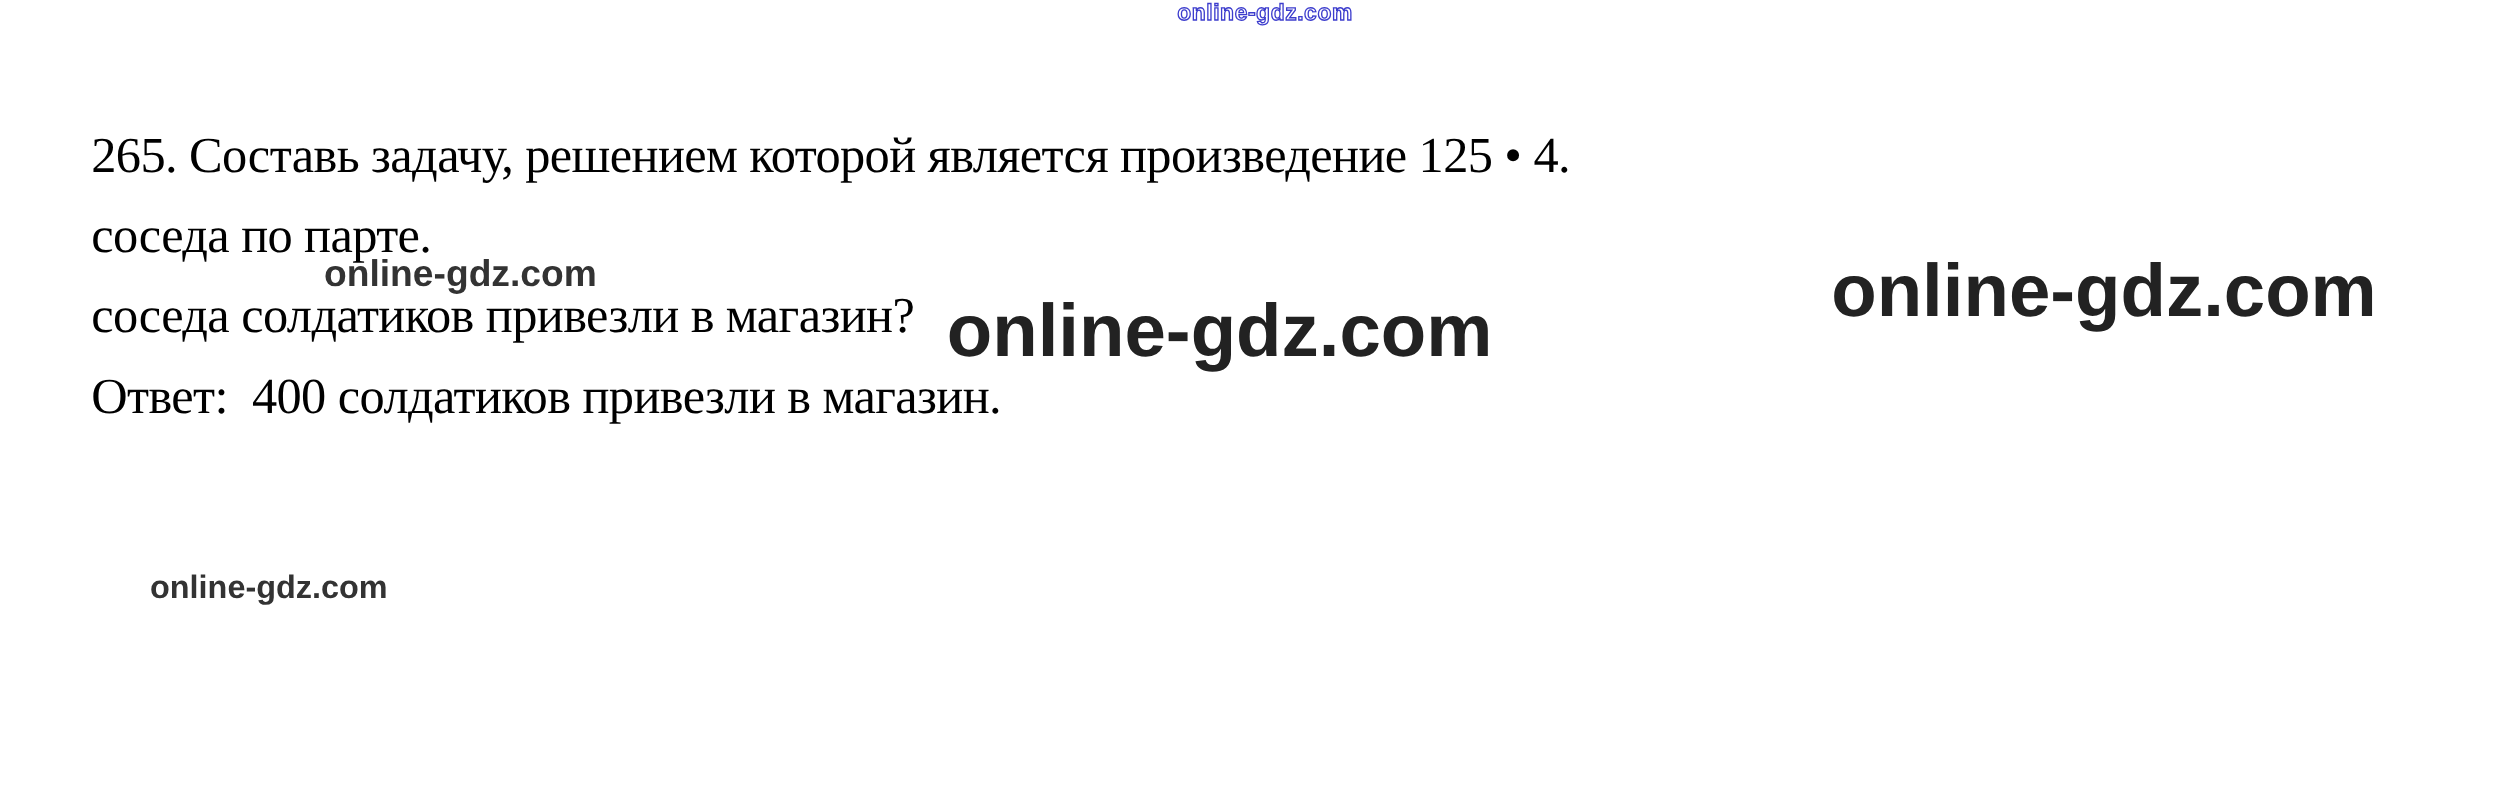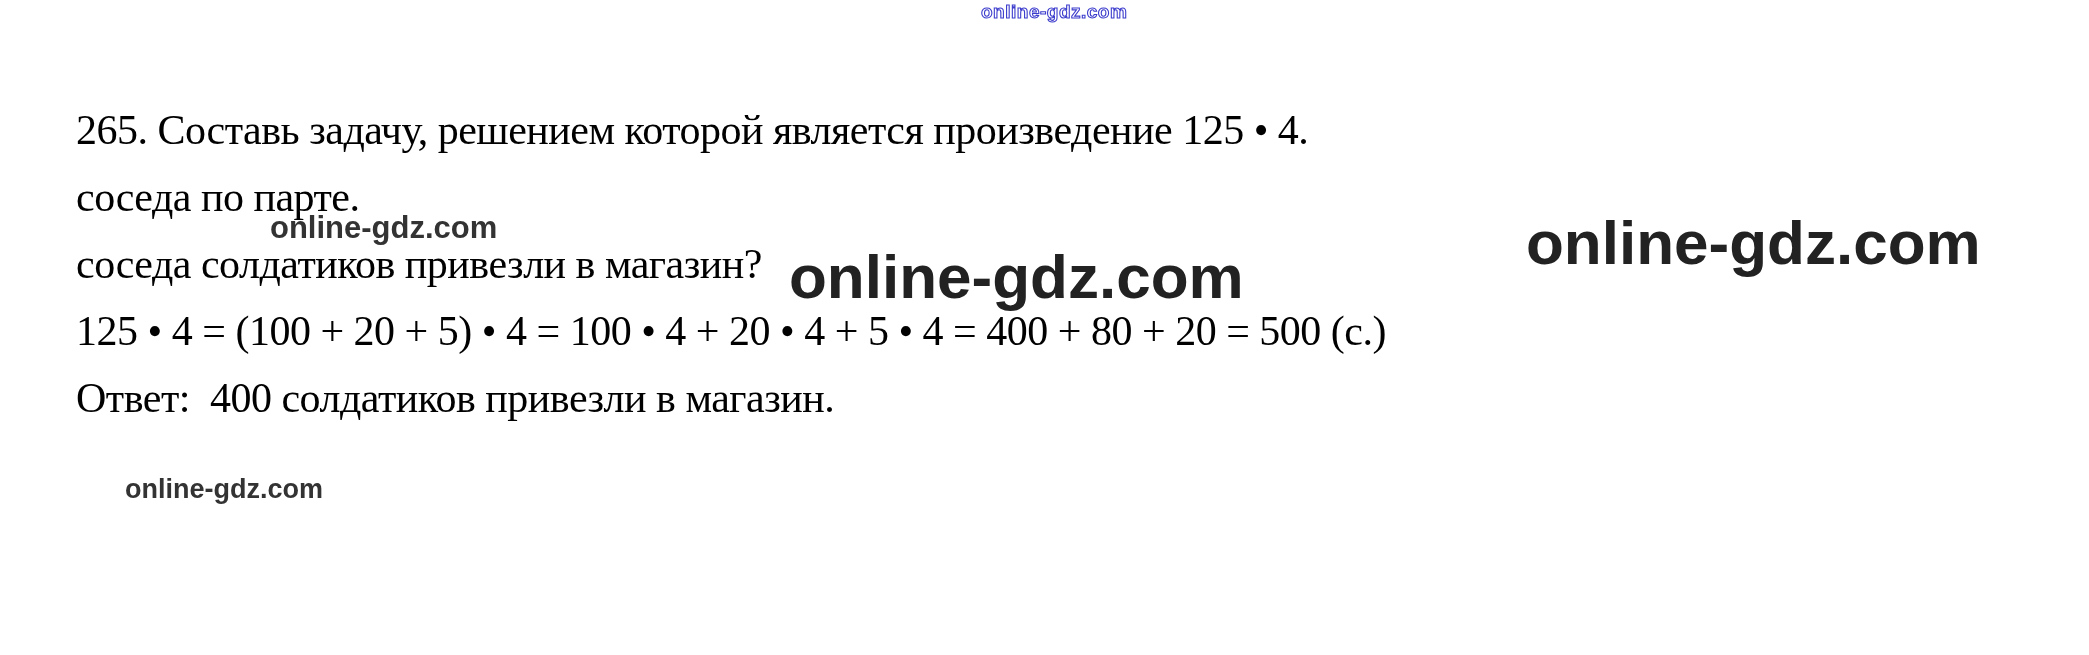--- a/index.html
+++ b/index.html
@@ -81,17 +81,16 @@
   <div class="wm wm-center-large">online-gdz.com</div>
 
   <div class="wm wm-right-large">online-gdz.com</div>
 
   <div class="wm wm-small-2">online-gdz.com</div>
 
   <div class="text-block">
     <div class="line">265. Составь задачу, решением которой является произведение 125 • 4.</div>
     <div class="line">соседа по парте.</div>
     <div class="line">соседа солдатиков привезли в магазин?</div>
-    <div class="line">125 • 4 = (100 + 20 + 5) • 4 = 100 • 4 + 20 • 4 + 5 • 4 = 400 + 80 + 20 = 500 (с.)</div>
     <div class="line">Ответ:  400 солдатиков привезли в магазин.</div>
   </div>
 
 </div>
 
 </body></html>

